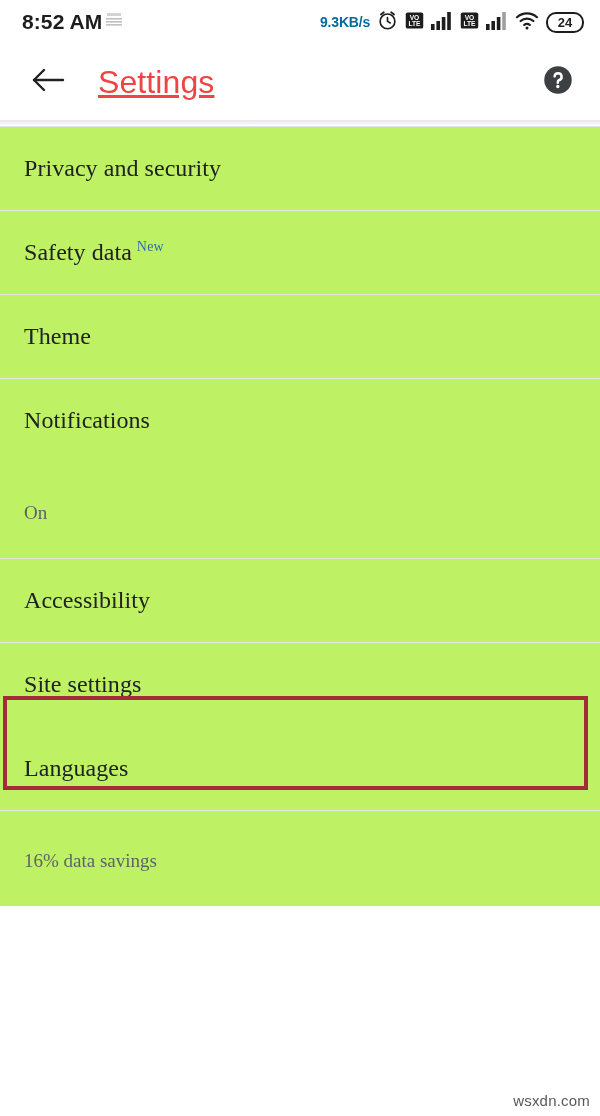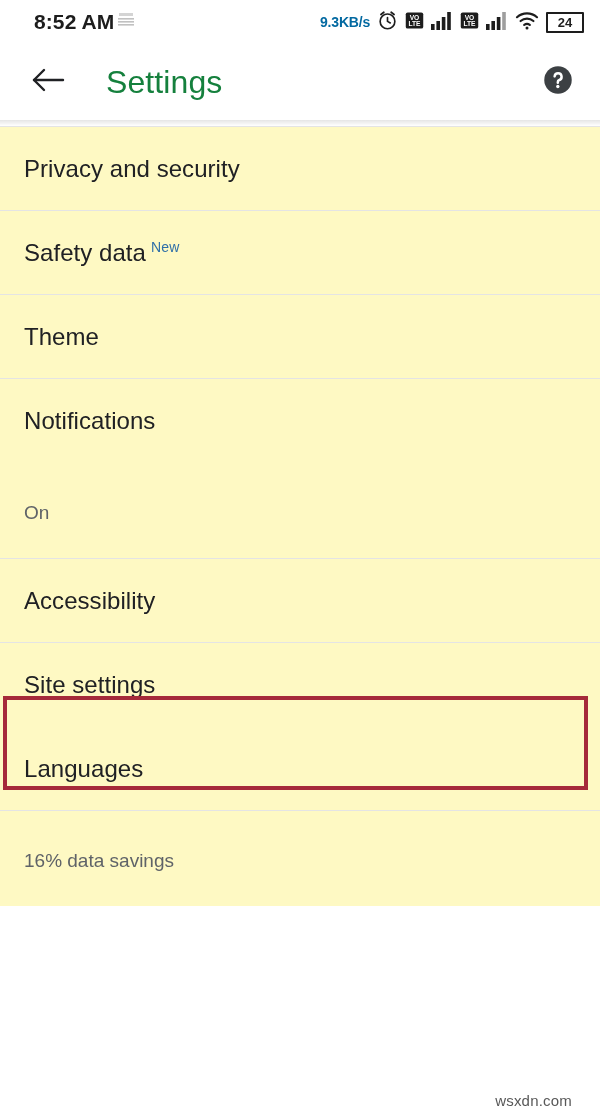--- a/index.html
+++ b/index.html
@@ -23,21 +23,20 @@
     align-items: center;
     justify-content: space-between;
     padding: 0 16px 0 22px;
     box-sizing: border-box;
     background: #ffffff;
   }
   .sb-left {
     display: flex;
     align-items: center;
     gap: 2px;
-    margin-left: 12px;
   }
   .sb-clock {
     font-size: 21px;
     font-weight: bold;
     letter-spacing: 0.1px;
     color: #1d1d1d;
   }
   .sb-left-icon {
     opacity: 0.42;
     display: block;
@@ -54,21 +53,21 @@
     letter-spacing: -0.2px;
   }
   .sb-icon { display: block; }
   .sb-battery {
     display: flex;
     align-items: center;
     justify-content: center;
     width: 38px;
     height: 21px;
     border: 2px solid #1d1d1d;
-    border-radius: 1px;
+    border-radius: 10px;
     font-size: 13px;
     font-weight: bold;
     color: #1d1d1d;
     box-sizing: border-box;
   }
 
   
   .toolbar {
     height: 76px;
     display: flex;
@@ -82,24 +81,25 @@
     width: 40px;
     height: 40px;
     display: flex;
     align-items: center;
     justify-content: center;
     cursor: pointer;
     flex: none;
   }
   .toolbar-title {
     font-size: 32px;
-    margin-left: 38px;
-    color: #15803d;
+    margin-left: 30px;
+    color: #ef4444;
     letter-spacing: 0.1px;
     line-height: 1;
+    text-decoration: underline;
   }
   .toolbar-spacer { flex: 1 1 auto; }
   .help-btn {
     width: 44px;
     height: 44px;
     display: flex;
     align-items: center;
     justify-content: center;
     cursor: pointer;
     flex: none;
@@ -114,21 +114,22 @@
     background: #ffffff;
   }
   .row {
     position: relative;
     box-sizing: border-box;
     padding: 2px 24px;
     display: flex;
     flex-direction: column;
     justify-content: center;
     border-top: 1px solid #e4e4e4;
-    background: #fef9c3;
+    background: #bef264;
+    font-family: Liberation Serif, serif;
   }
   .row.no-rule { border-top: 1px solid transparent; }
   .row-h {
     height: 84px;
   }
   .row-h-sub {
     height: 96px;
   }
   .row-title {
     font-size: 24px;
@@ -166,21 +167,21 @@
   .highlight-box {
     position: absolute;
     border: 4px solid #a52a3a;
     box-sizing: border-box;
     pointer-events: none;
     background: transparent;
   }
 
   .watermark {
     position: absolute;
-    right: 28px;
+    right: 10px;
     bottom: 7px;
     font-size: 15px;
     color: #3a3a3a;
     opacity: 0.85;
     font-family: "Liberation Sans", sans-serif;
     letter-spacing: 0.2px;
   }
 </style>
 </head>
 <body>

